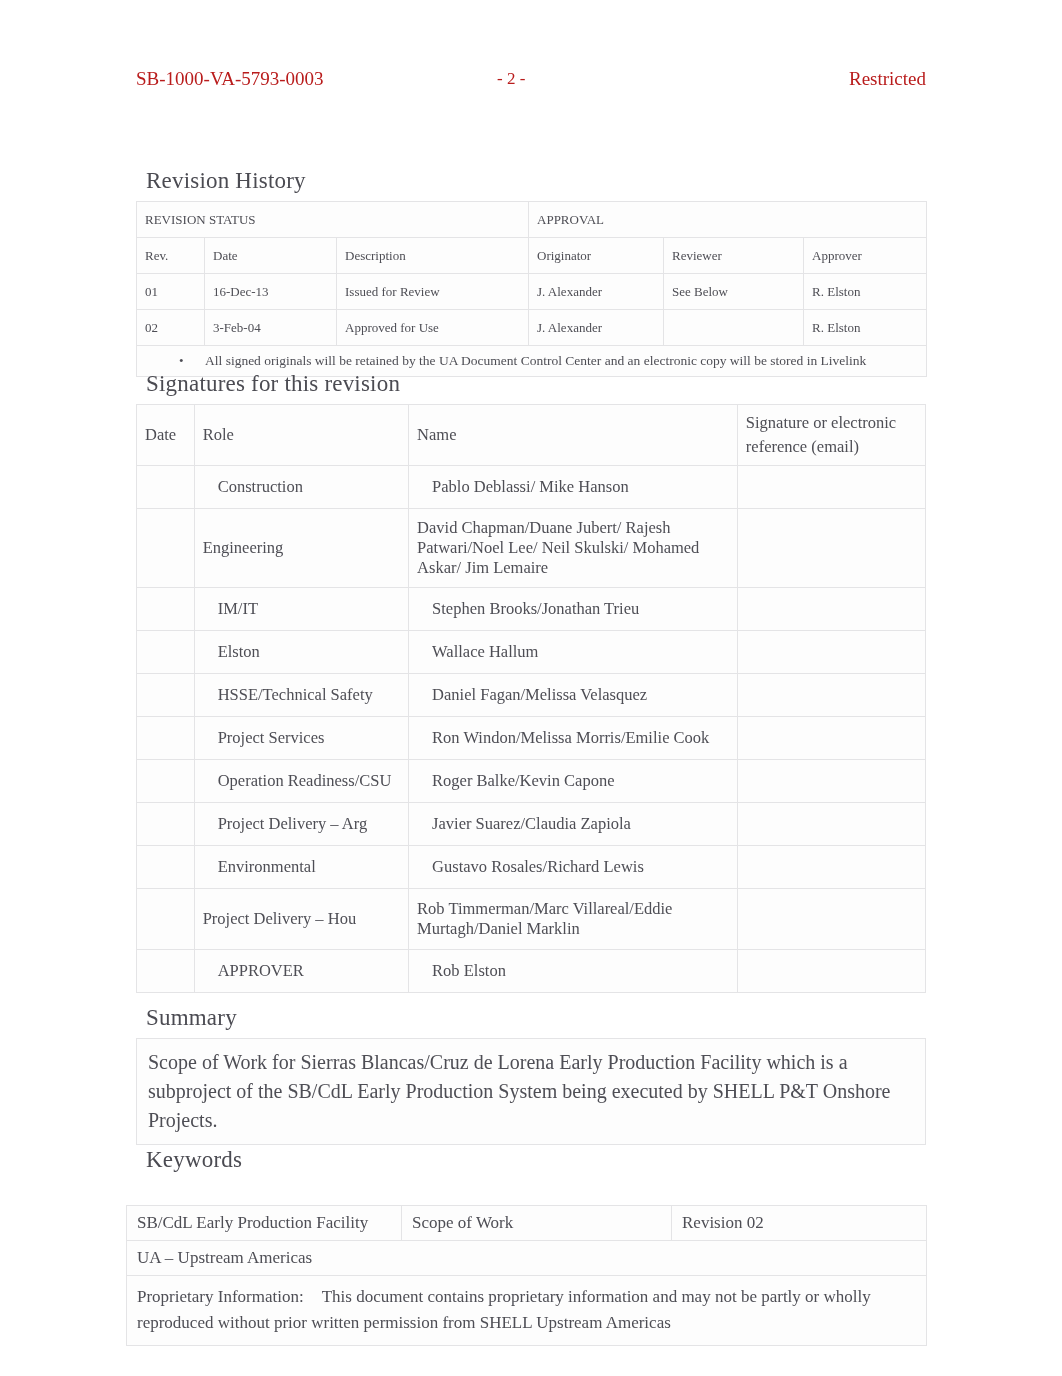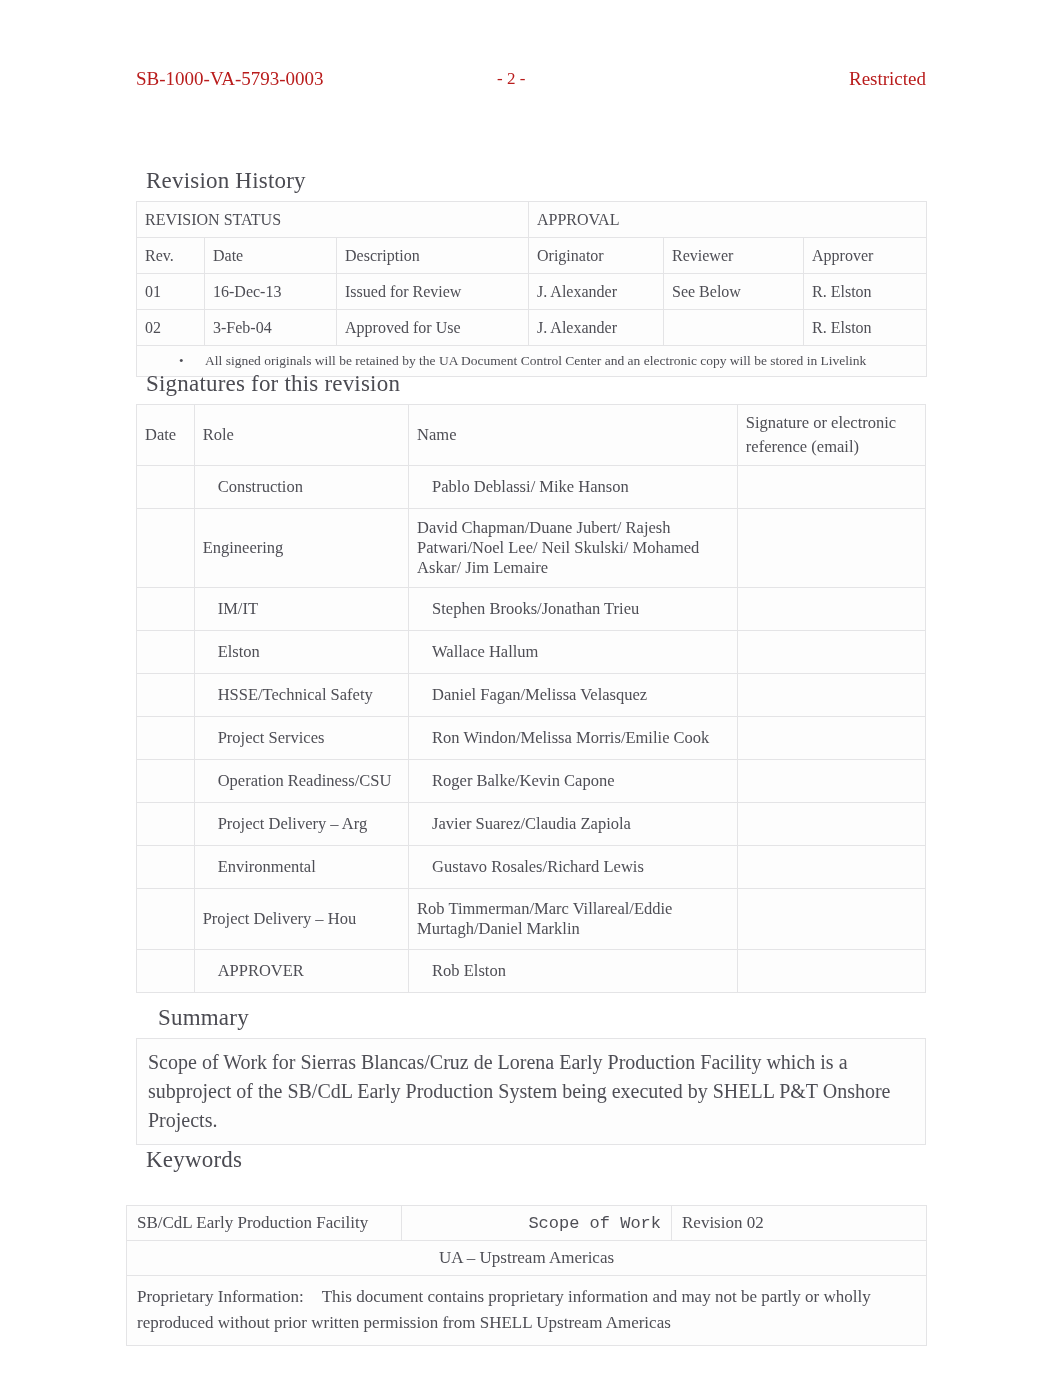--- a/index.html
+++ b/index.html
@@ -42,21 +42,21 @@
   
   .section-heading {
     position: absolute;
     font-size: 23px;
     color: #4b4b52;
     letter-spacing: 0.2px;
     white-space: nowrap;
   }
   #heading-revision   { left: 146px; top: 168px; }
   #heading-signatures { left: 146px; top: 371px; }
-  #heading-summary    { left: 146px; top: 1005px; margin-left: 12px; }
+  #heading-summary    { left: 146px; top: 1005px; }
   #heading-keywords   { left: 146px; top: 1147px; }
 
   
   table.doc-table {
     border-collapse: collapse;
     width: 100%;
     table-layout: fixed;
     font-size: 16.5px;
     color: #4e4e55;
   }
@@ -69,21 +69,21 @@
     background: #fdfdfd;
   }
 
   
   #revision-table-wrap {
     position: absolute;
     left: 136px;
     top: 201px;
     width: 790px;
   }
-  #revision-table td { height: 25px; font-size: 16px; }
+  #revision-table td { height: 25px; font-size: 13px; }
   #revision-table .rev-band td { padding-top: 5px; padding-bottom: 5px; }
   #revision-table .note-row td {
     font-size: 13.5px;
     padding-left: 34px;
     position: relative;
     height: 22px;
   }
   #revision-table .note-row td .bullet {
     position: absolute;
     left: 42px;
@@ -128,23 +128,23 @@
 
   
   #keywords-wrap {
     position: absolute;
     left: 126px;
     top: 1205px;
     width: 800px;
   }
   #keywords-table td { font-size: 17px; padding: 7px 10px; }
   #keywords-table td.kw-left   { text-align: left;   width: 275px; }
-  #keywords-table td.kw-center { text-align: right; width: 270px; font-family: Liberation Mono, monospace; }
+  #keywords-table td.kw-center { text-align: left; width: 270px; }
   #keywords-table td.kw-right  { text-align: left;  }
-  #keywords-table td.kw-merged { text-align: center; }
+  #keywords-table td.kw-merged { text-align: left; }
   #keywords-table td.kw-prop   { text-align: left; line-height: 1.5; padding: 8px 10px 10px 10px; }
   .prop-gap { display: inline-block; width: 18px; }
 
   
   .page {
     filter: blur(0.25px);
   }
 </style>
 </head>
 <body>

